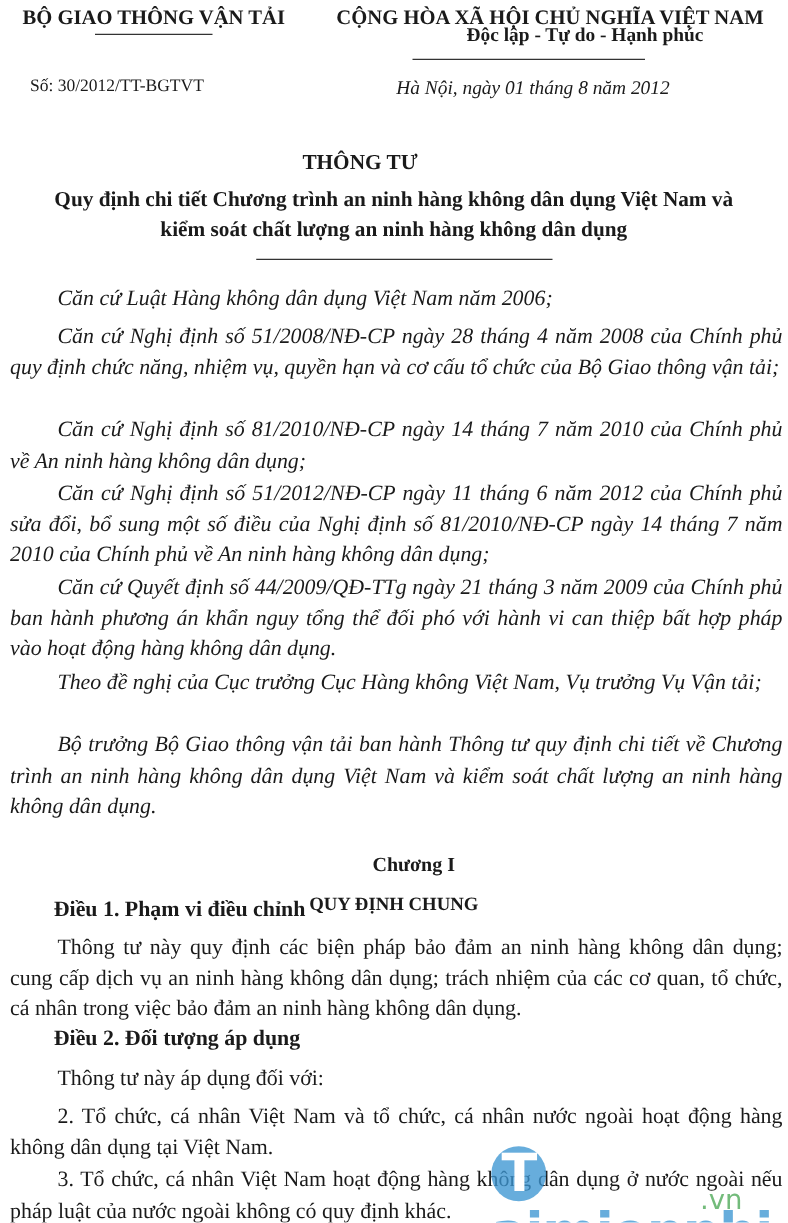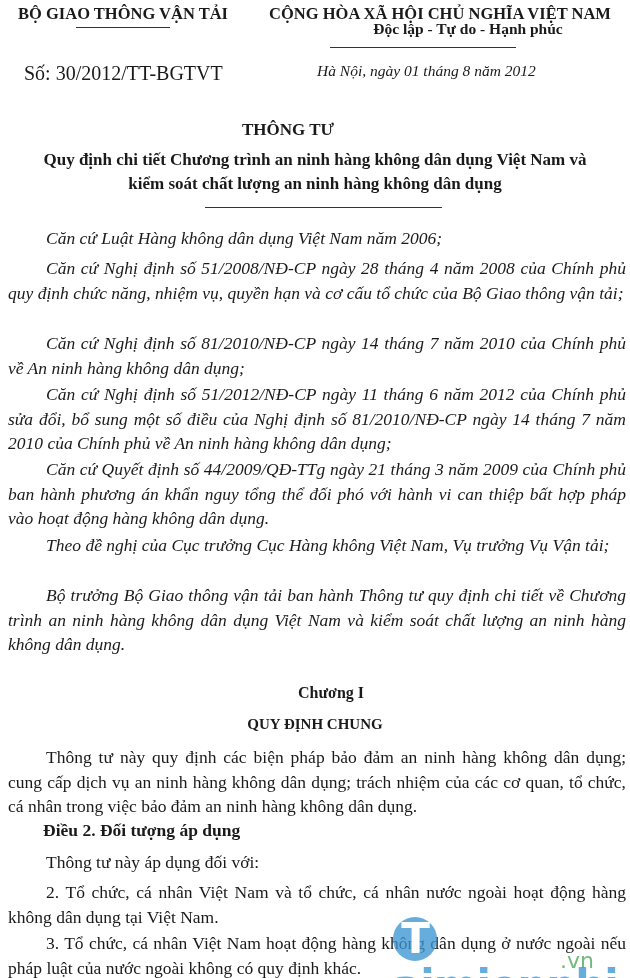--- a/index.html
+++ b/index.html
@@ -8,21 +8,21 @@
     font-family:"Liberation Serif","DejaVu Serif",serif; color:#1a1a1a;
   }
   .page { position:absolute; left:0; top:0; width:630px; height:978px; }
   .abs { position:absolute; white-space:nowrap; }
   .b { font-weight:bold; }
   .i { font-style:italic; }
   .hdr-left { left:12px; top:4px; width:222px; text-align:center; font-size:16.5px; }
   .hdr-right { left:250px; top:4px; width:380px; text-align:center; font-size:16.5px; }
   .motto { left:318px; top:20px; width:300px; text-align:center; font-size:15.5px; }
   .rule { position:absolute; height:1px; background:#333; }
-  .docnum { left:24px; top:62px; font-size:20px; }
+  .docnum { left:24px; top:62px; font-size:14px; }
   .docdate { left:317px; top:62px; font-size:15.5px; }
   .title { left:0; top:120px; width:576px; text-align:center; font-size:17px; }
   .subtitle { left:0; width:630px; text-align:center; font-size:17px; }
   .para {
     position:absolute; left:8px; width:618px; font-size:17.5px; line-height:24.5px;
     text-align:justify; text-indent:38px; white-space:normal;
   }
   .para.ital { font-style:italic; }
   .center { position:absolute; left:0; width:630px; text-align:center; font-weight:bold; }
   .art { position:absolute; left:43px; font-size:17.5px; font-weight:bold; }
@@ -64,20 +64,21 @@
   <div class="para ital" style="top:256px;">Căn cứ Nghị định số 51/2008/NĐ-CP ngày 28 tháng 4 năm 2008 của Chính phủ quy định chức năng, nhiệm vụ, quyền hạn và cơ cấu tổ chức của Bộ Giao thông vận tải;</div>
   <div class="para ital" style="top:331px;">Căn cứ Nghị định số 81/2010/NĐ-CP ngày 14 tháng 7 năm 2010 của Chính phủ về An ninh hàng không dân dụng;</div>
   <div class="para ital" style="top:382px;">Căn cứ Nghị định số 51/2012/NĐ-CP ngày 11 tháng 6 năm 2012 của Chính phủ sửa đổi, bổ sung một số điều của Nghị định số 81/2010/NĐ-CP ngày 14 tháng 7 năm 2010 của Chính phủ về An ninh hàng không dân dụng;</div>
   <div class="para ital" style="top:457px;">Căn cứ Quyết định số 44/2009/QĐ-TTg ngày 21 tháng 3 năm 2009 của Chính phủ ban hành phương án khẩn nguy tổng thể đối phó với hành vi can thiệp bất hợp pháp vào hoạt động hàng không dân dụng.</div>
   <div class="para ital" style="top:533px;">Theo đề nghị của Cục trưởng Cục Hàng không Việt Nam, Vụ trưởng Vụ Vận tải;</div>
   <div class="para ital" style="top:583px;">Bộ trưởng Bộ Giao thông vận tải ban hành Thông tư quy định chi tiết về Chương trình an ninh hàng không dân dụng Việt Nam và kiểm soát chất lượng an ninh hàng không dân dụng.</div>
 
   <div class="center" style="top:684px; font-size:16px;margin-left:16px;">Chương I</div>
   <div class="center" style="top:716px; font-size:15px;">QUY ĐỊNH CHUNG</div>
 
+  <div class="art" style="top:717px;">Điều 1. Phạm vi điều chỉnh</div>
   <div class="para" style="top:745px;">Thông tư này quy định các biện pháp bảo đảm an ninh hàng không dân dụng; cung cấp dịch vụ an ninh hàng không dân dụng; trách nhiệm của các cơ quan, tổ chức, cá nhân trong việc bảo đảm an ninh hàng không dân dụng.</div>
 
   <div class="art" style="top:820px;">Điều 2. Đối tượng áp dụng</div>
   <div class="para" style="top:850px;">Thông tư này áp dụng đối với:</div>
   <div class="para" style="top:880px;">2. Tổ chức, cá nhân Việt Nam và tổ chức, cá nhân nước ngoài hoạt động hàng không dân dụng tại Việt Nam.</div>
   <div class="para" style="top:931px;">3. Tổ chức, cá nhân Việt Nam hoạt động hàng không dân dụng ở nước ngoài nếu pháp luật của nước ngoài không có quy định khác.</div>
 
   <div class="wm">
     <span class="wm-t">T</span><span>aimienphi</span>
   </div>

